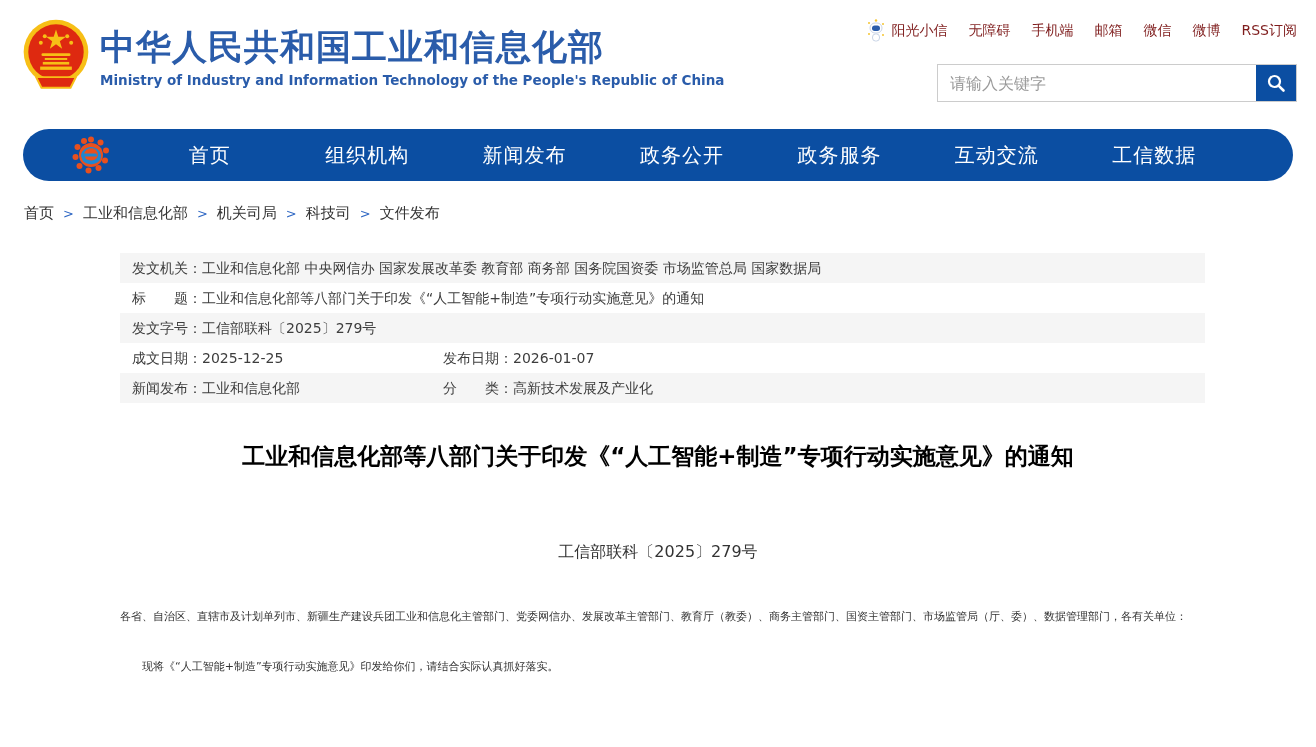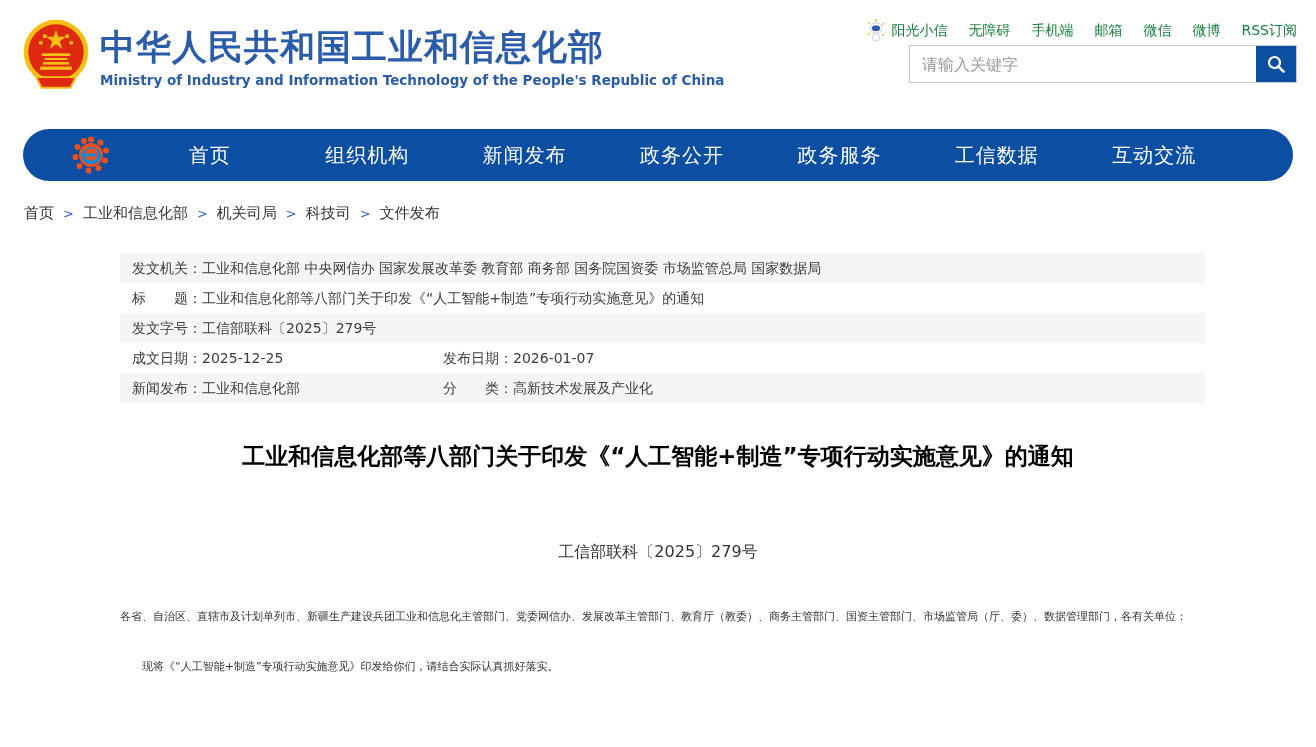--- a/index.html
+++ b/index.html
@@ -9,23 +9,23 @@
 
   
   .header { position:relative; height:129px; background:#fff; }
   .emblem { position:absolute; left:23px; top:19px; width:66px; height:74px; }
   .emblem svg { width:100%; height:100%; }
   .titles { position:absolute; left:100px; top:27px; }
   .site-title { font-size:35px; font-weight:bold; color:#2a5caa; letter-spacing:1px; line-height:40px; }
   .site-sub { margin-top:5px; font-size:13.5px; font-weight:bold; color:#2a5caa; }
   .utility { position:absolute; top:19px; right:19px; display:flex; align-items:center; gap:21px;
     font-size:14px; color:#1a1a1a; white-space:nowrap; }
-  .utility a { color:#15803d; text-decoration:none; display:inline-flex; align-items:center; gap:5px; }
+  .utility a { color:#7f1d1d; text-decoration:none; display:inline-flex; align-items:center; gap:5px; }
   .mascot { display:inline-block; width:20px; height:24px; }
-  .searchbar { position:absolute; top:45px; right:19px; width:388px; height:38px;
+  .searchbar { position:absolute; top:64px; right:19px; width:360px; height:38px;
     border:1px solid #ccc; display:flex; background:#fff; }
   .searchbar input { flex:1; border:0; outline:none; padding:0 12px; font-size:16px; color:#333;
     font-family:inherit; }
   .searchbar input::placeholder { color:#9a9a9a; }
   .search-btn { width:40px; height:36px; border:0; background:#0b4ea2; cursor:pointer;
     display:flex; align-items:center; justify-content:center; }
 
   
   .nav { margin:0 23px; height:52px; background:#0b4ea2; border-radius:26px;
     display:flex; align-items:center; }
@@ -136,22 +136,22 @@
       <path d="M10 21 A10 9 0 1 1 29 25 A11 10 0 0 1 12 26 Z" fill="#1f86d0"></path>
       <path d="M13 20 A7 6.5 0 1 1 26 23 A8 7 0 0 1 15 24 Z" fill="#e8501e"></path>
       <rect x="12" y="18.5" width="14" height="3" rx="1.5" fill="#1f86d0"></rect>
     </svg>
     <div class="nav-items">
       <a class="nav-item">首页</a>
       <a class="nav-item">组织机构</a>
       <a class="nav-item">新闻发布</a>
       <a class="nav-item">政务公开</a>
       <a class="nav-item">政务服务</a>
+      <a class="nav-item">互动交流</a>
       <a class="nav-item">工信数据</a>
-      <a class="nav-item">互动交流</a>
     </div>
   </nav>
 
   <div class="breadcrumb">
     <a>首页</a>
     <span class="sep">&gt;</span>
     <a>工业和信息化部</a>
     <span class="sep">&gt;</span>
     <a>机关司局</a>
     <span class="sep">&gt;</span>

